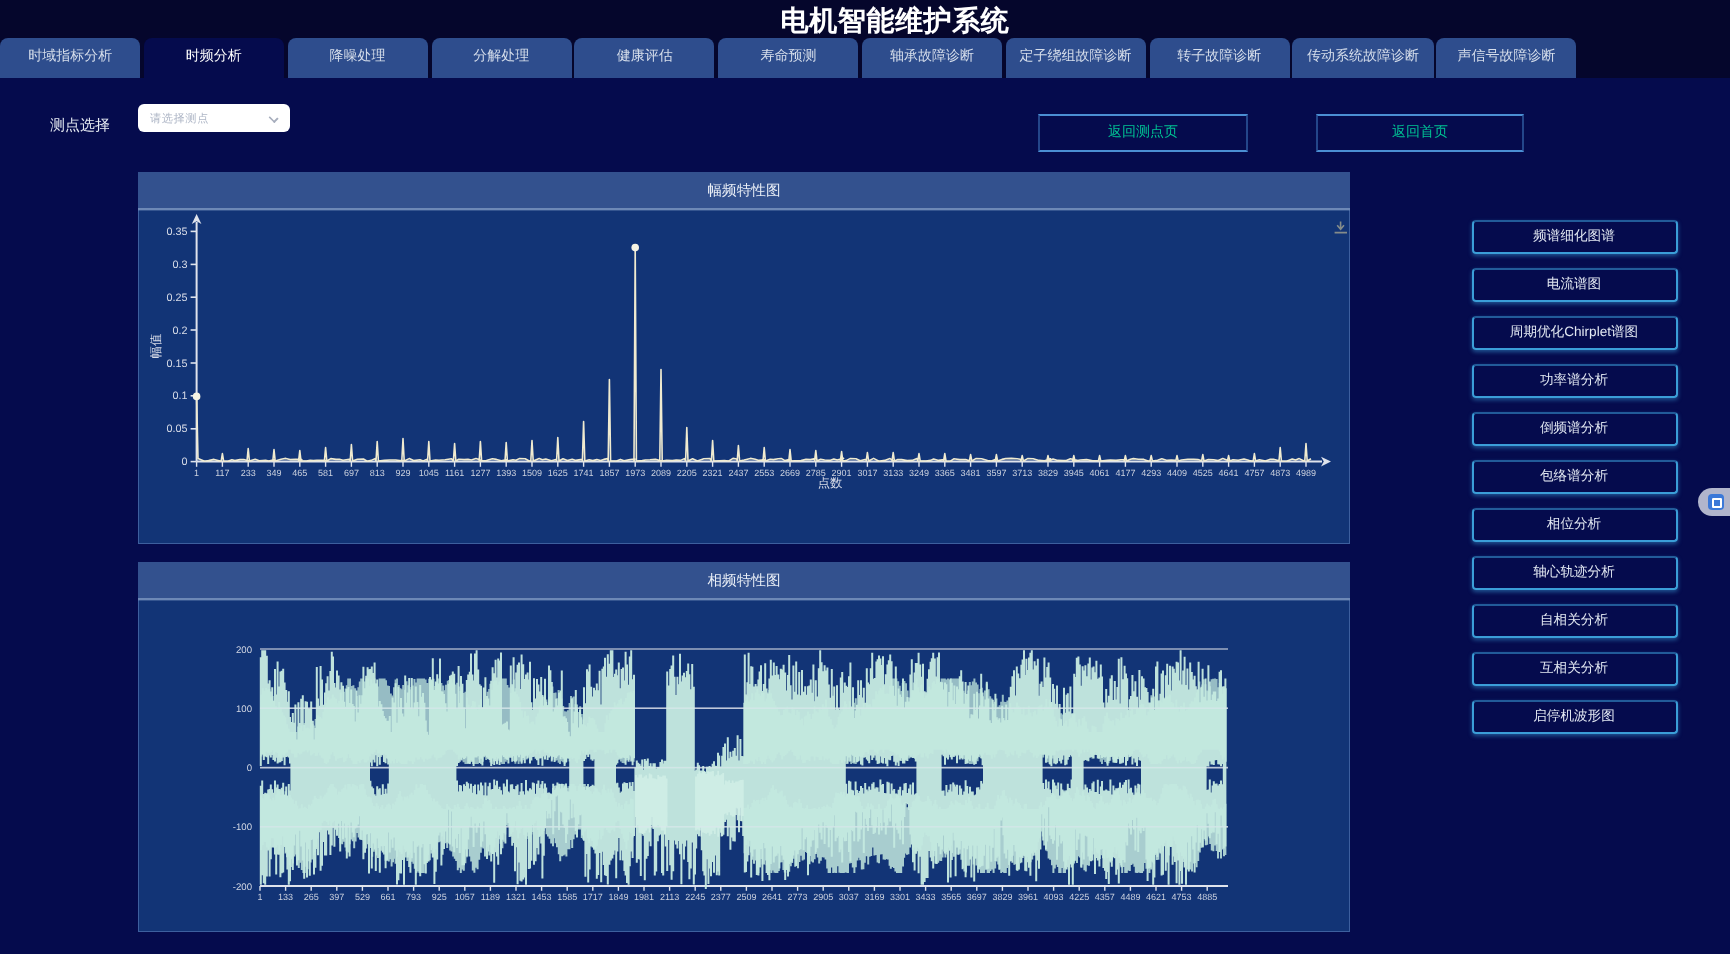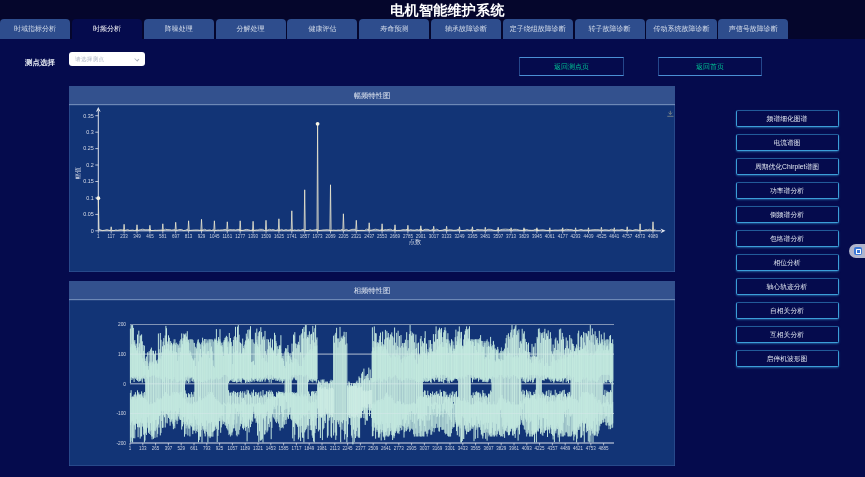--- a/index.html
+++ b/index.html
@@ -1,21 +1,21 @@
 <!DOCTYPE html>
 <html><head><meta charset="utf-8">
 <style>
 *{margin:0;padding:0;box-sizing:border-box}
 html,body{width:865px;height:477px;overflow:hidden}
 body{position:relative;background:#050b4d;font-family:"Liberation Sans",sans-serif}
 #hdr{position:absolute;left:0;top:0;width:865px;height:38.5px;background:#05062c}
 #ttl{position:absolute;left:0;top:2px;width:895px;text-align:center;font-size:14px;font-weight:bold;color:#fff;letter-spacing:0.3px}
 .tab{position:absolute;top:19px;height:19.5px;background:#2e4d8d;border-radius:4px 4px 0 0;color:#d6deeb;font-size:7px;text-align:center;line-height:20px}
 .tab.active{background:#050b4d;color:#fff}
-#cdl{position:absolute;left:25px;top:58px;width:40px;font-size:7.5px;font-weight:bold;color:#e5eaf2}
+#cdl{position:absolute;left:25px;top:58px;width:40px;font-size:7.5px;font-weight:normal;color:#e5eaf2}
 #dd{position:absolute;left:69px;top:52.4px;width:75.5px;height:13.6px;background:#fff;border-radius:3px}
 #dd span{position:absolute;left:6px;top:3.2px;font-size:5.6px;color:#aeb6c6;letter-spacing:0.3px}
 #dd i{position:absolute;right:6px;top:4.5px;width:3.6px;height:3.6px;border-right:1px solid #a6adbc;border-bottom:1px solid #a6adbc;transform:rotate(45deg) scale(1,0.75)}
 .rbtn{position:absolute;top:57px;height:18.6px;border:1px solid #4b8fd4;border-left-color:rgba(75,143,212,0.45);border-right-color:rgba(75,143,212,0.45);color:#00c394;font-size:7px;text-align:center;line-height:17px;background:transparent}
 #rb1{left:519px;width:105px}
 #rb2{left:658px;width:104px}
 .sbtn{position:absolute;left:735.5px;width:103px;height:17.3px;border:1px solid #3b9ed8;border-top-color:rgba(59,158,216,0.55);border-radius:2px;color:#e2e8f2;font-size:6.8px;text-align:center;line-height:16.5px;box-shadow:0 1px 2px rgba(60,160,220,0.5)}
 #pill{position:absolute;left:849px;top:243.5px;width:16px;height:14.5px;background:rgba(225,230,240,0.78);border-radius:8px 0 0 8px}
 #pill b{position:absolute;left:5px;top:3.3px;width:8px;height:8px;background:#3b78d8;border-radius:2px}
 #pill b:after{content:"";position:absolute;left:2px;top:2px;width:3.4px;height:3.4px;border:0.9px solid #fff;border-radius:0.6px}

